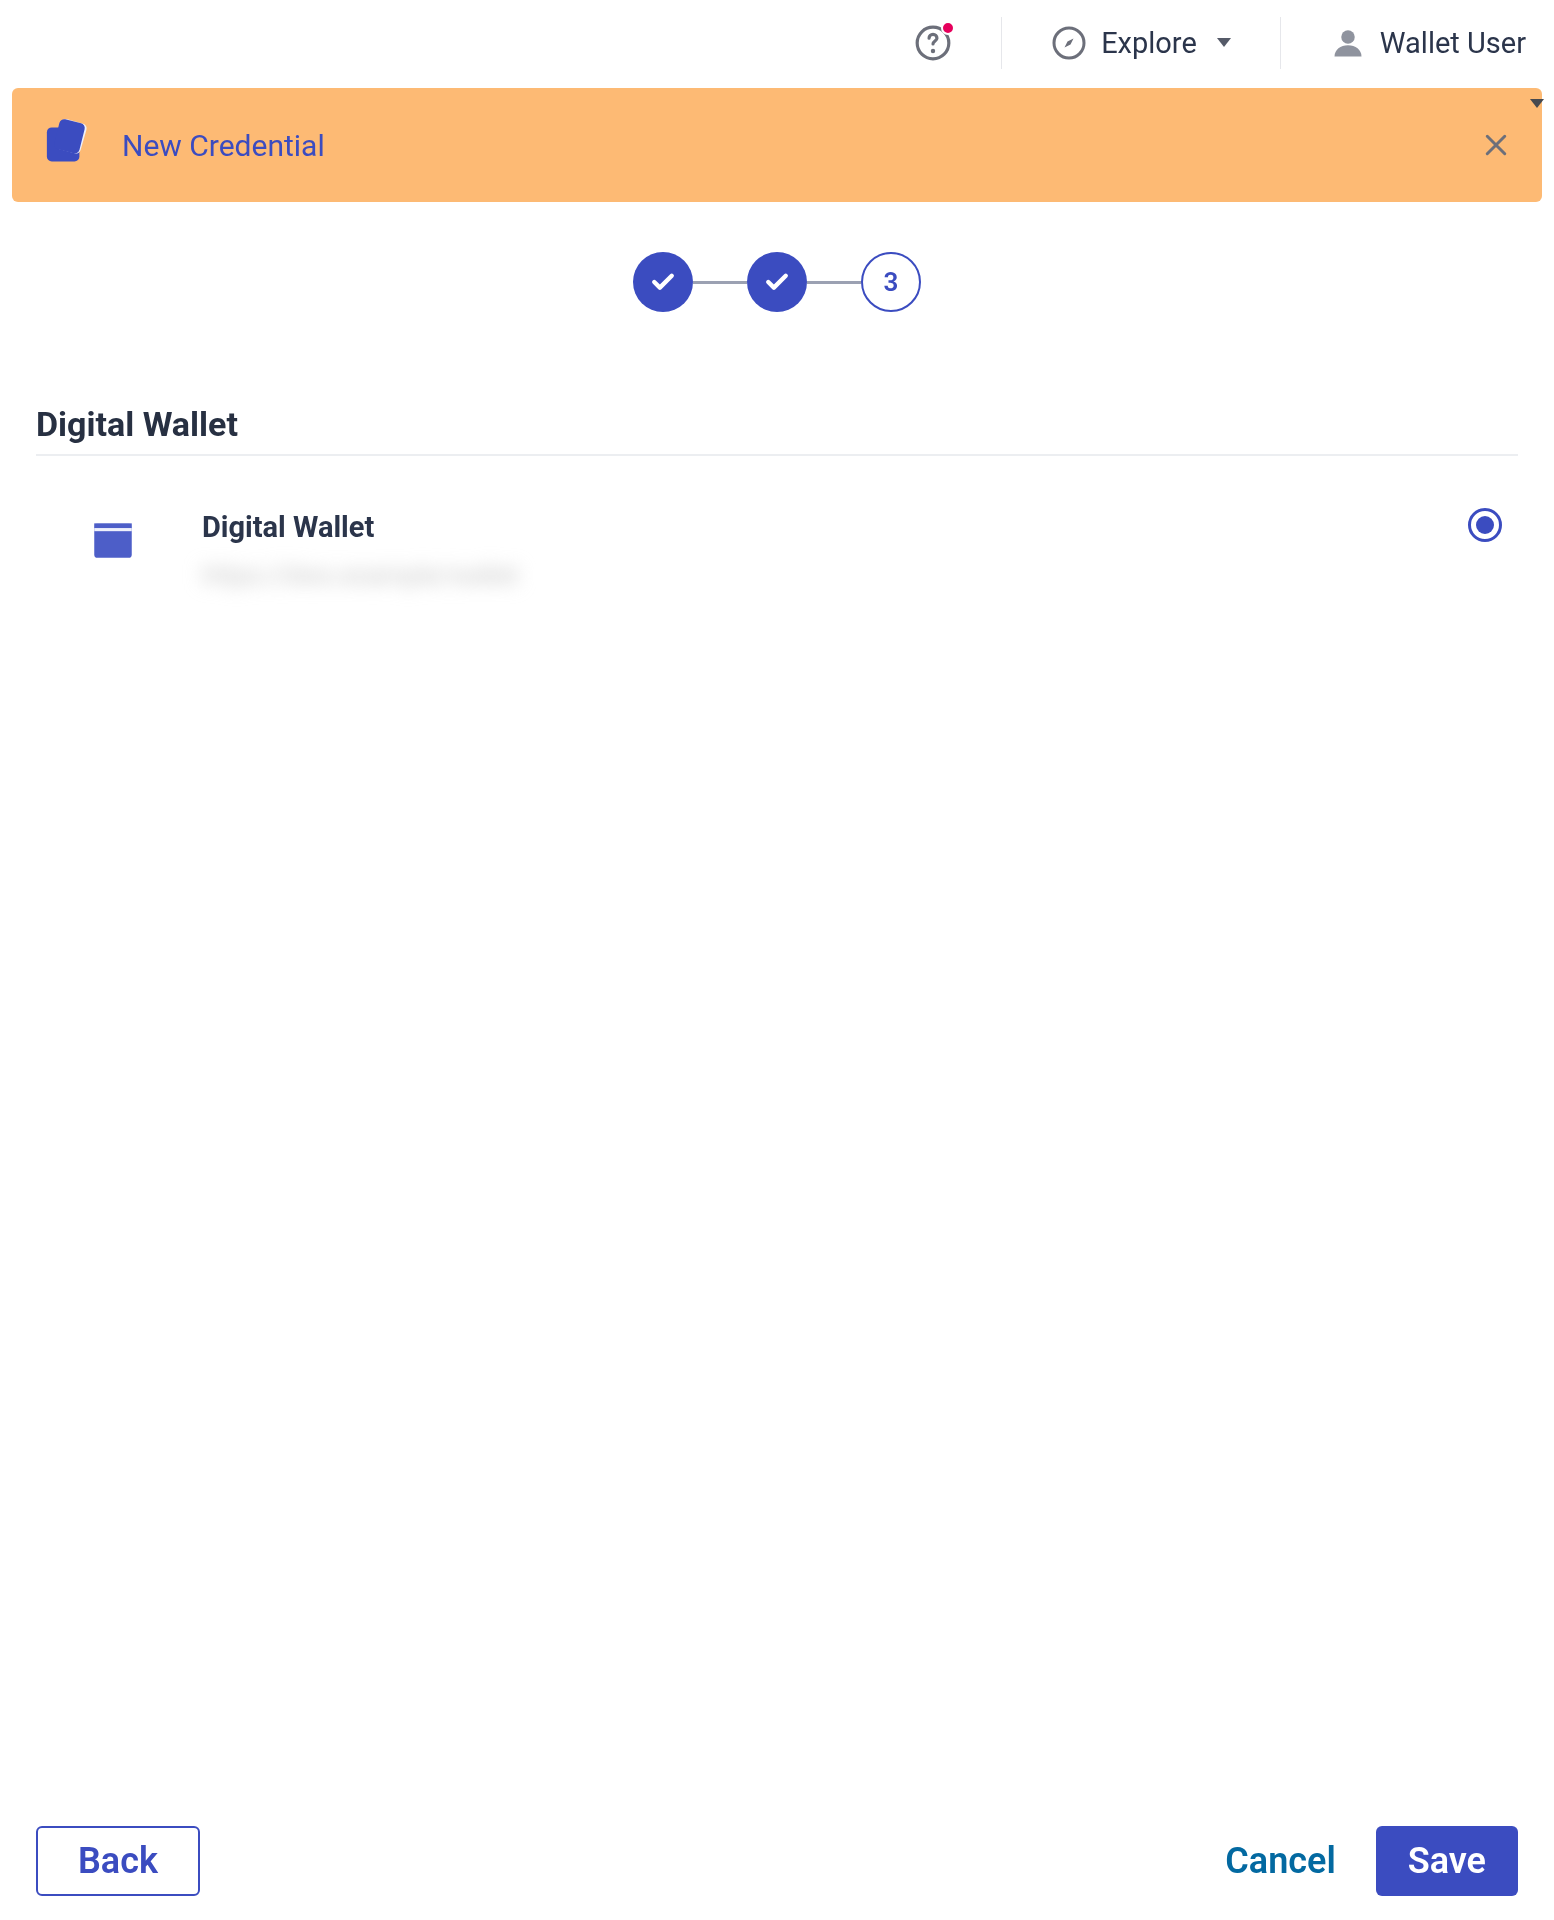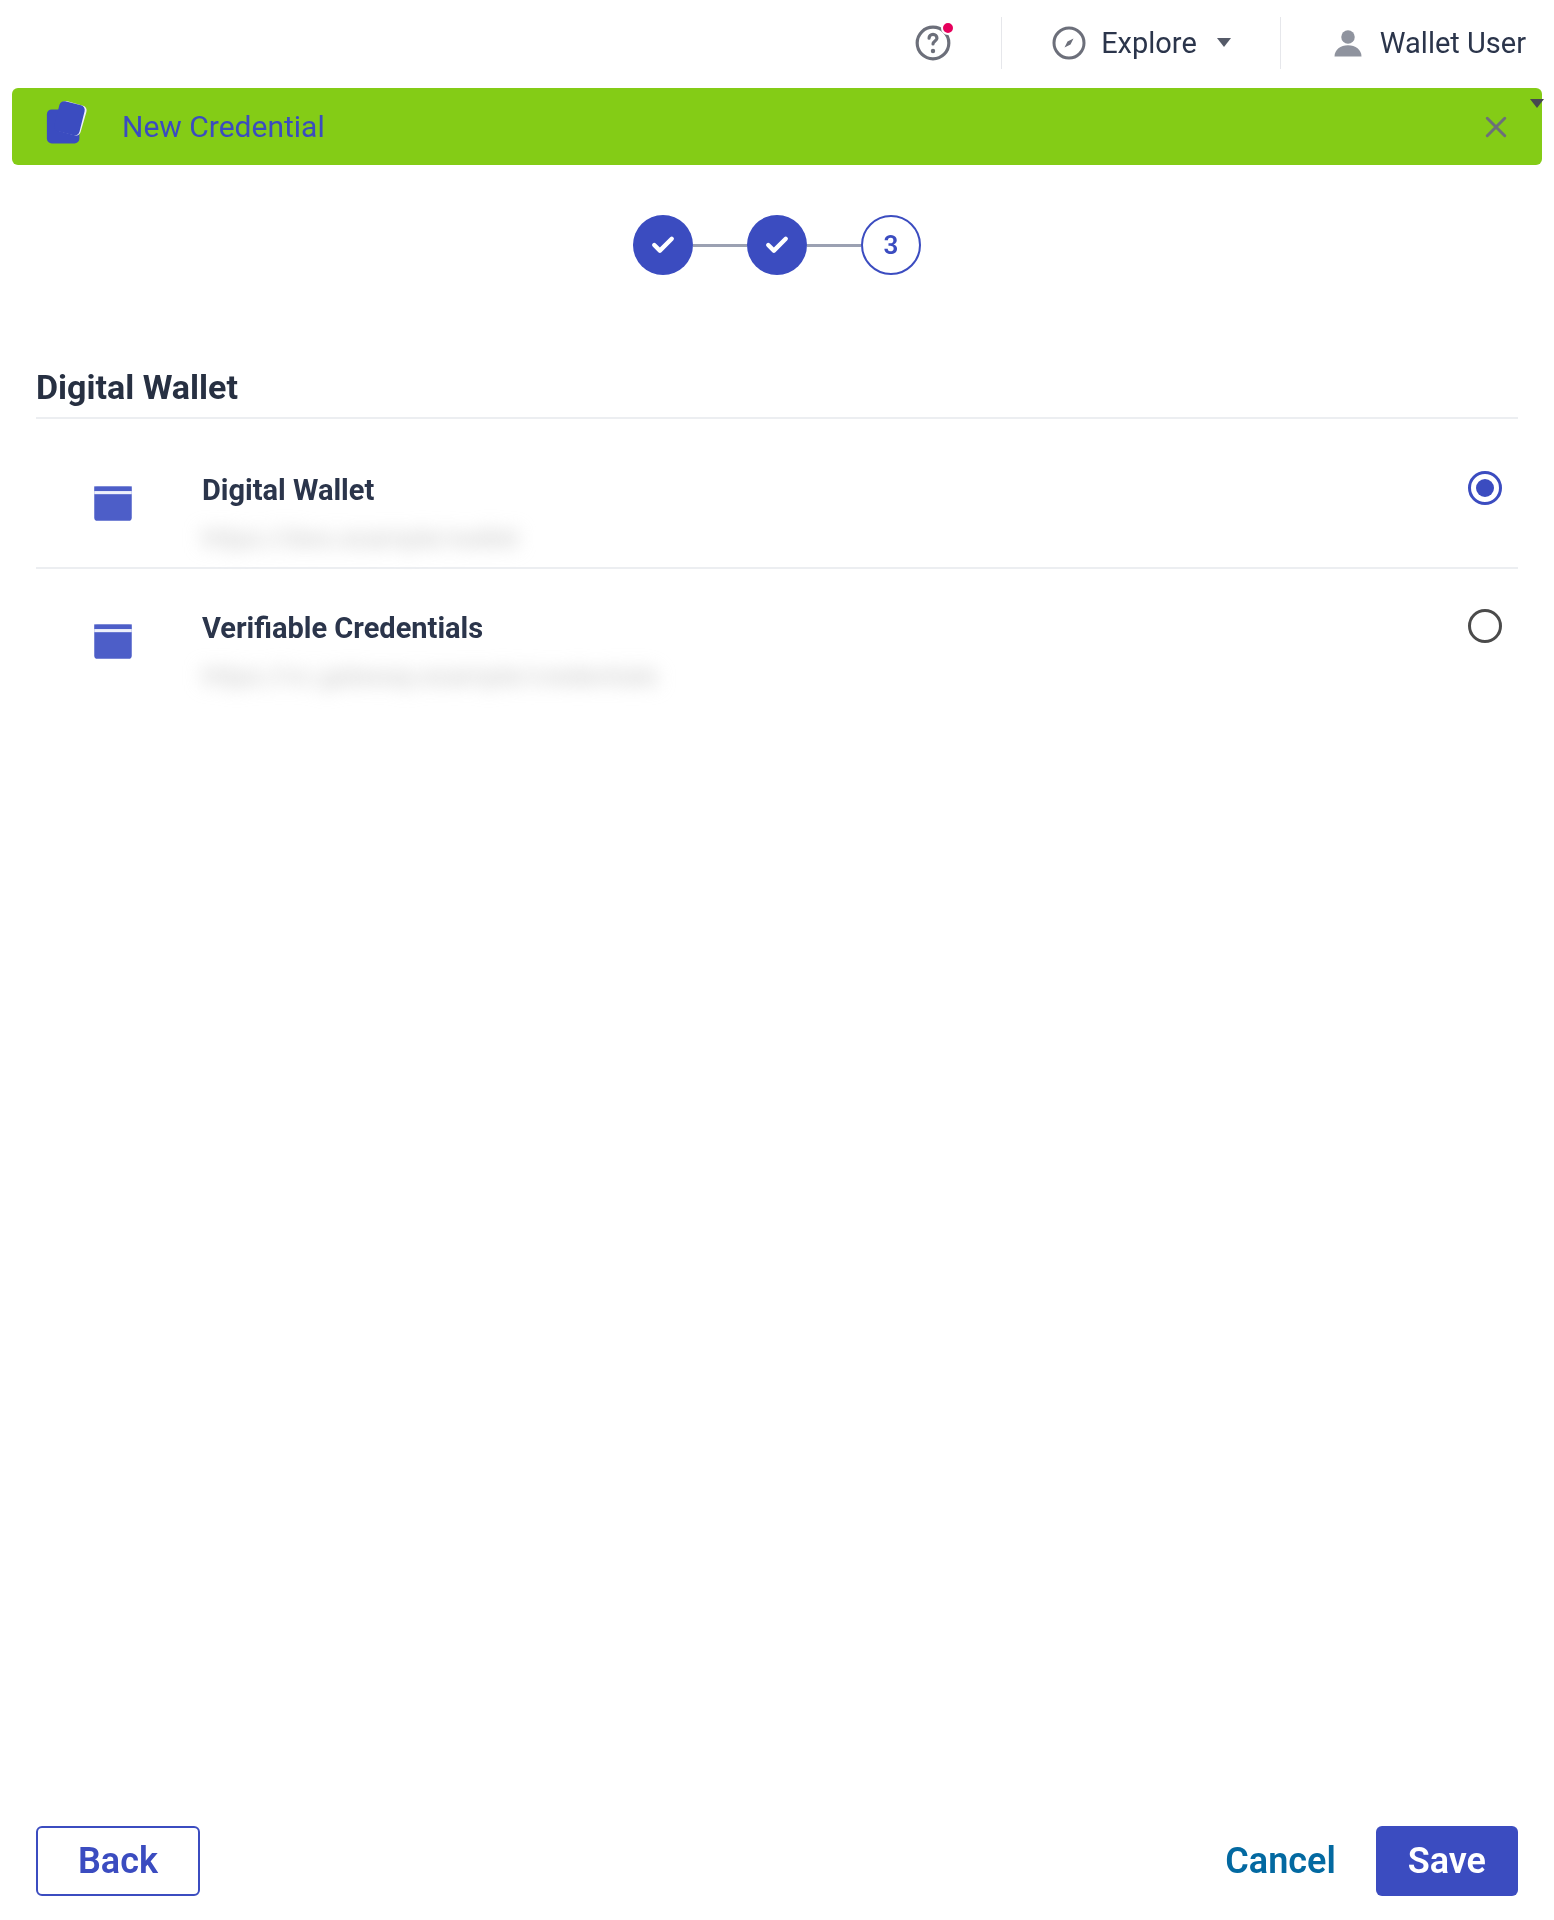--- a/index.html
+++ b/index.html
@@ -53,22 +53,22 @@
     border-left: 7px solid transparent;
     border-right: 7px solid transparent;
     border-top: 9px solid #555a68;
     margin-left: 6px;
   }
 
   
   .sheet-header {
     position: relative;
     margin: 3px 12px 0 12px;
-    height: 77px;
-    background: #84cc16;
+    height: 114px;
+    background: #fdba74;
     border-radius: 6px;
     display: flex;
     align-items: center;
     padding: 0 30px 0 30px;
   }
   .sheet-title {
     font-size: 30px;
     color: #3b4cc0;
     margin-left: 28px;
   }
@@ -327,34 +327,20 @@
       </span>
       <div class="texts">
         <div class="title">Digital Wallet</div>
         <div class="sub">https://dws.example/wallet</div>
       </div>
       <span class="radio">
           <span class="inner"></span>
         </span>
     </div>
 
-    <div class="row">
-      <span class="icon">
-        <svg width="50" height="50" viewBox="0 0 32 32">
-          <rect x="4" y="6" width="24" height="22" rx="2" fill="#4d5ec8"></rect>
-          <rect x="4" y="6" width="24" height="5" fill="#eef0fb"></rect>
-          <rect x="4" y="6" width="24" height="3" fill="#4d5ec8"></rect>
-        </svg>
-      </span>
-      <div class="texts">
-        <div class="title">Verifiable Credentials</div>
-        <div class="sub">https://vc.gateway.example/credentials</div>
-      </div>
-      <span class="radio off"></span>
-    </div>
   </div>
 </div>
 
 <div class="footer">
   <div class="btn btn-back">
     <span>Back</span>
   </div>
   <div class="spacer"></div>
   <div class="btn btn-cancel">
     <span>Cancel</span>

